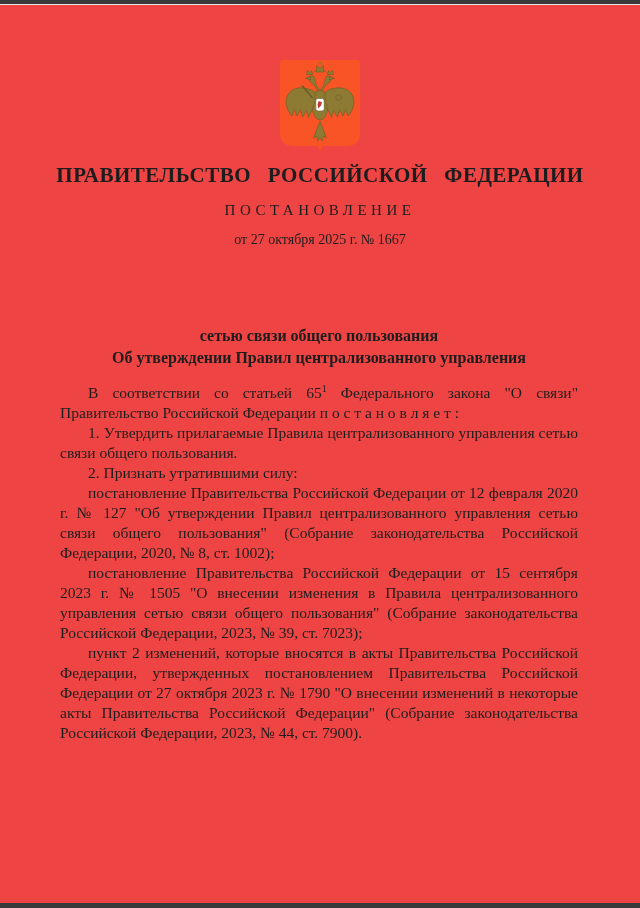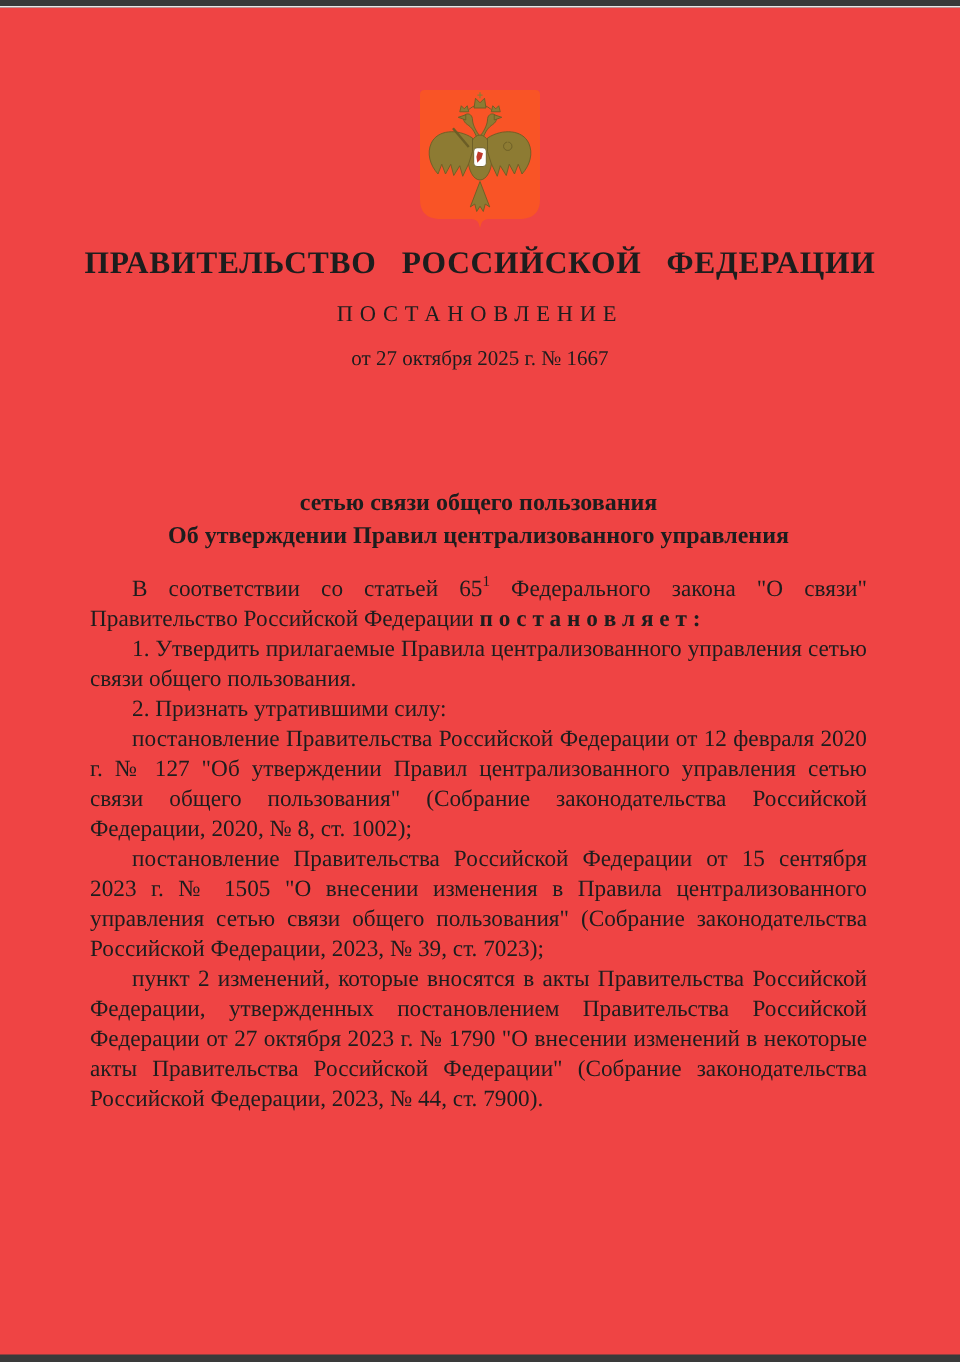--- a/index.html
+++ b/index.html
@@ -80,21 +80,21 @@
   }
   .body-text p {
     margin: 0;
     text-indent: 28px;
   }
   .body-text sup {
     font-size: 10px;
     line-height: 0;
   }
   .decree-word {
-    font-weight: bold;
+    font-weight: normal;
   }
 </style>
 </head>
 <body>
 
 <div class="page">
 
   <div class="edge-bar top"></div>
 
   <div class="emblem">

